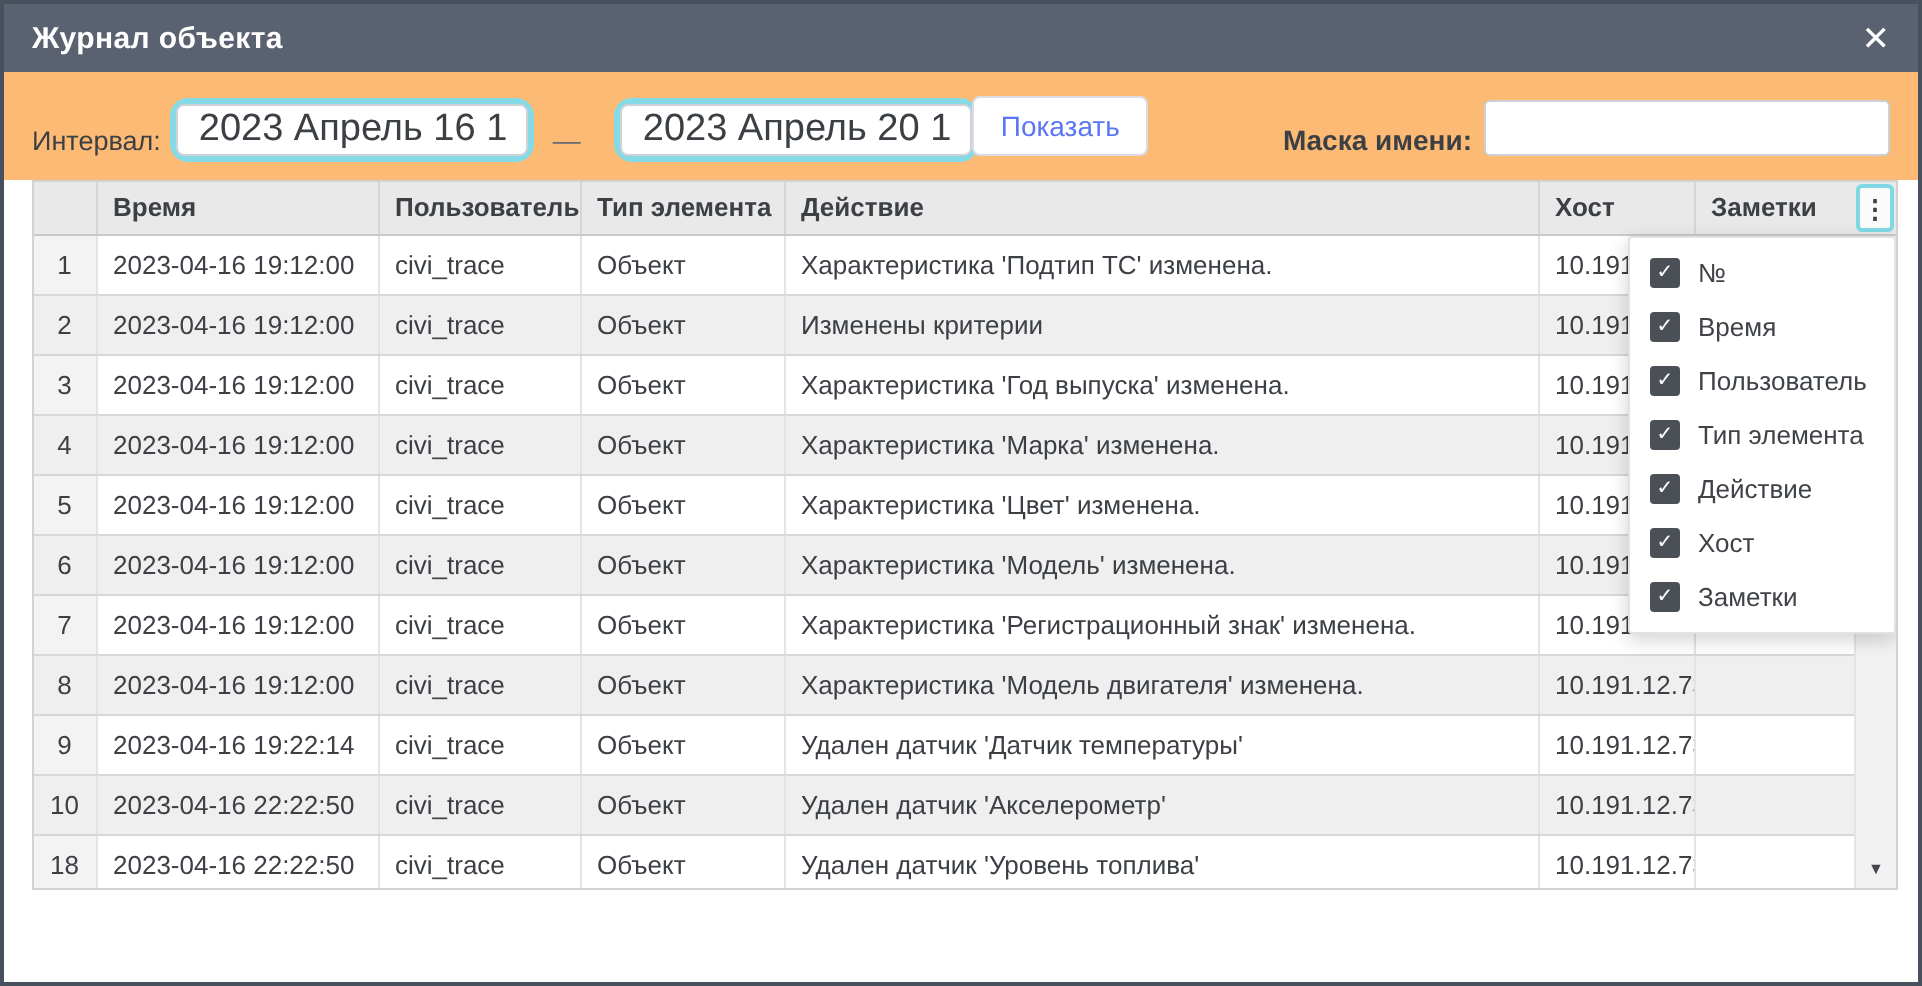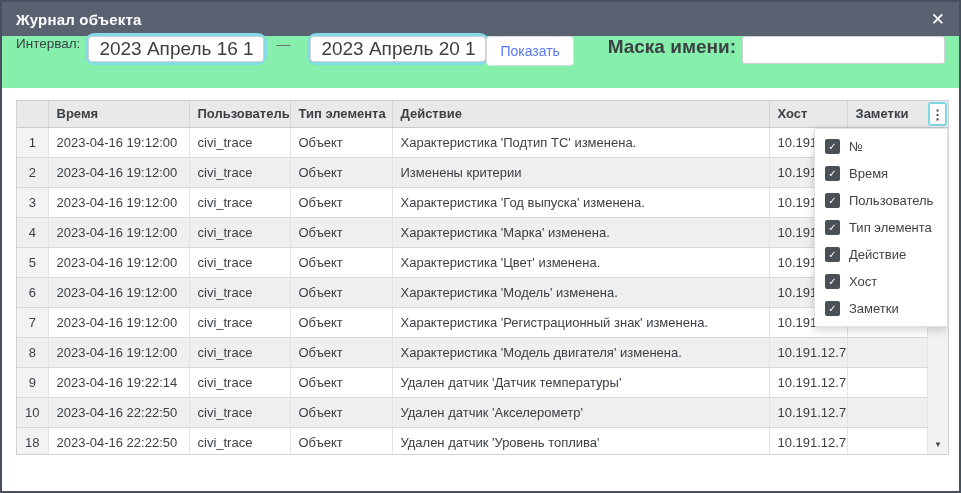--- a/index.html
+++ b/index.html
@@ -12,43 +12,43 @@
   .titlebar {
     height:34px; background:#5a6170; color:#fff; flex:0 0 34px;
     display:flex; align-items:center; padding:0 14px;
   }
   .titlebar .title { font-size:15px; font-weight:700; letter-spacing:.2px; }
   .titlebar .close {
     margin-left:auto; font-size:17px; line-height:1; cursor:pointer; color:#fff; font-weight:400;
   }
 
   .filterbar {
-    flex:0 0 52px; display:flex; align-items:flex-start; padding:0 14px; background:#86efac;
+    flex:0 0 52px; display:flex; align-items:flex-end; padding:12px 14px; background:#fdba74;
   }
   .lbl { font-size:13.5px; color:#3c4045; }
   .date-wrap { display:inline-flex; margin-left:8px; border-radius:6px; box-shadow:0 0 0 3px #84dbe6; }
   .date-input {
     width:176px; height:26px; border:1px solid #cdd2d8; border-radius:4px;
     font-family:"Liberation Sans",sans-serif; font-size:19px; color:#3c4045;
     padding:0 10px; background:#fff; outline:none;
   }
   .dash { margin:0 12px; color:#6a6f76; font-size:14px; }
   .btn {
     background:#fff; border:1px solid #d9dde3; border-radius:4px; color:#5b76f5;
     font-family:"Liberation Sans",sans-serif; font-size:14px; padding:6px 13px; cursor:pointer;
   }
   .show-btn { margin-left:0; }
-  .mask-lbl { margin-left:auto; font-size:19px; font-weight:700; color:#3c4045; }
+  .mask-lbl { margin-left:auto; font-size:14px; font-weight:700; color:#3c4045; }
   .mask-input {
     margin-left:6px; width:203px; height:28px; border:1px solid #ccd1d7; border-radius:3px;
     font-family:"Liberation Sans",sans-serif; font-size:13.5px; padding:0 8px; outline:none; color:#3c4045;
   }
 
   .table-area {
-    position:relative; margin:12px 14px; width:933px; height:355px;
+    position:relative; margin:0 14px; width:933px; height:355px;
     border:1px solid #d2d2d2; overflow:hidden; background:#fff;
   }
   table { border-collapse:collapse; table-layout:fixed; width:911px; }
   thead th {
     height:26px; background:#e9e9ea; font-size:13px; font-weight:600; color:#3c4045;
     text-align:left; padding:0 8px; border-right:1px solid #d5d5d5; border-bottom:1px solid #c9c9c9;
     white-space:nowrap; overflow:hidden;
   }
   tbody td {
     height:30px; font-size:13px; color:#3c4045; padding:0 8px;

